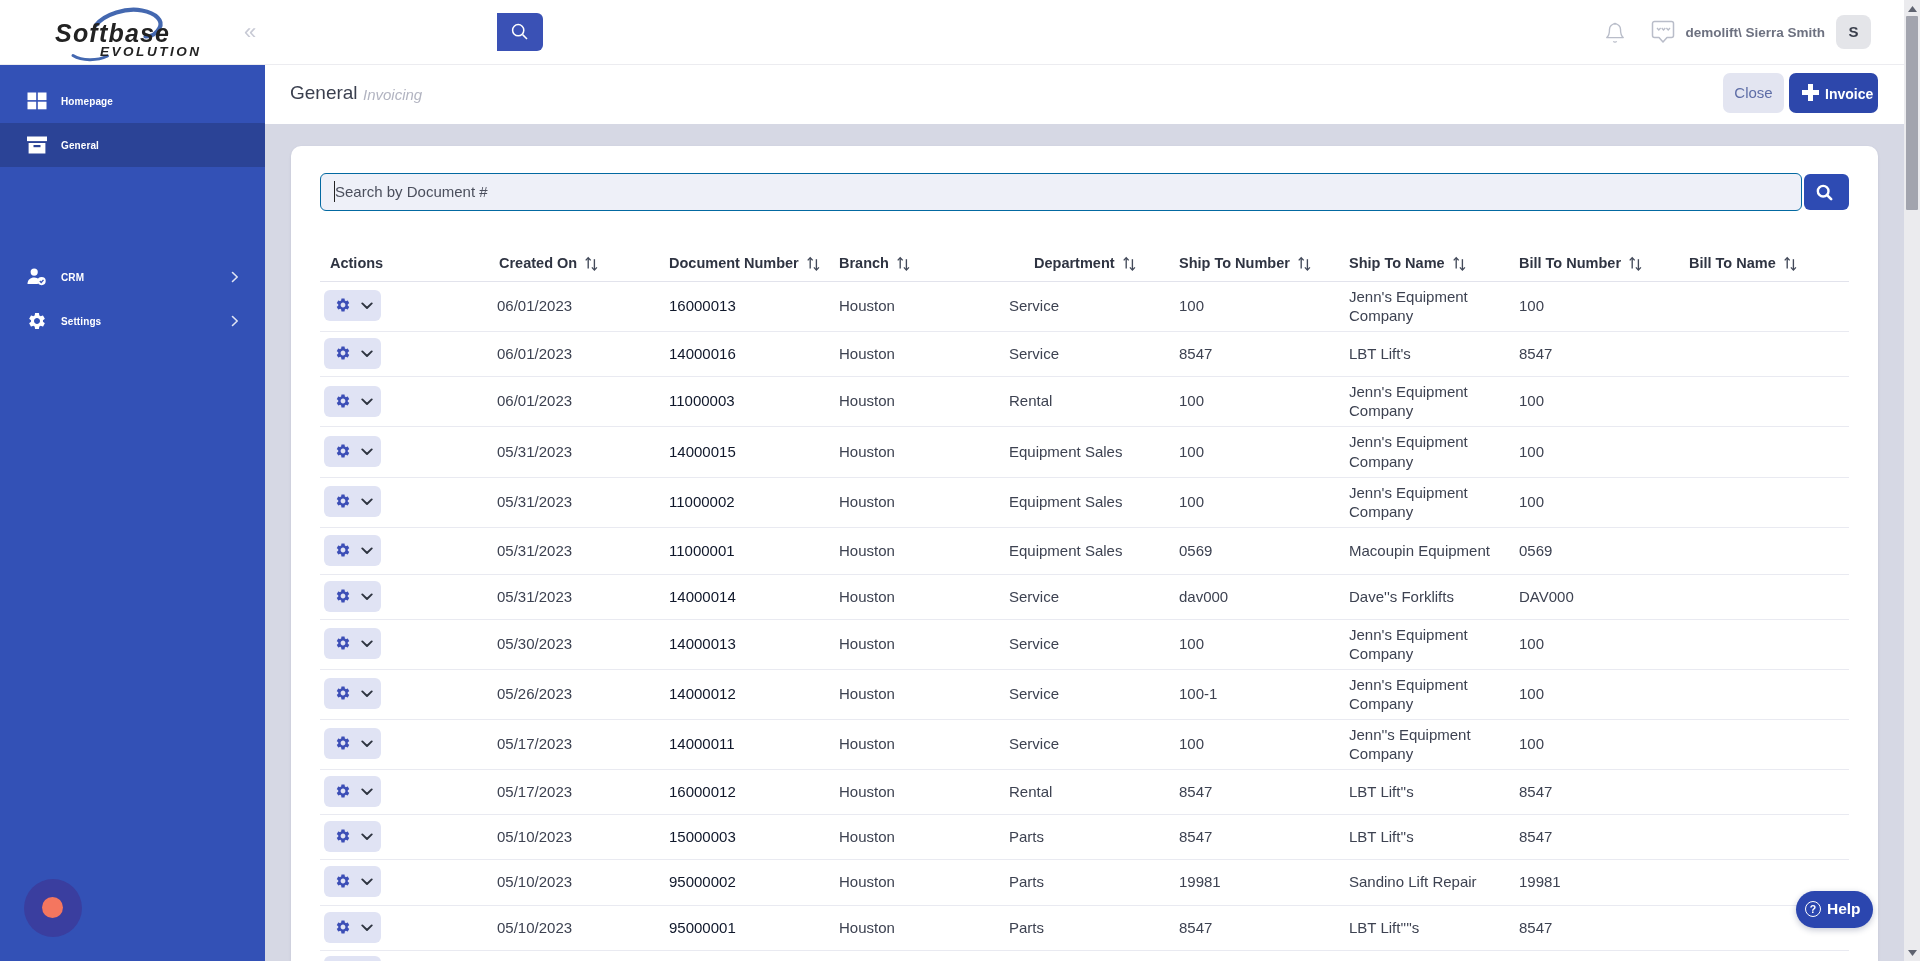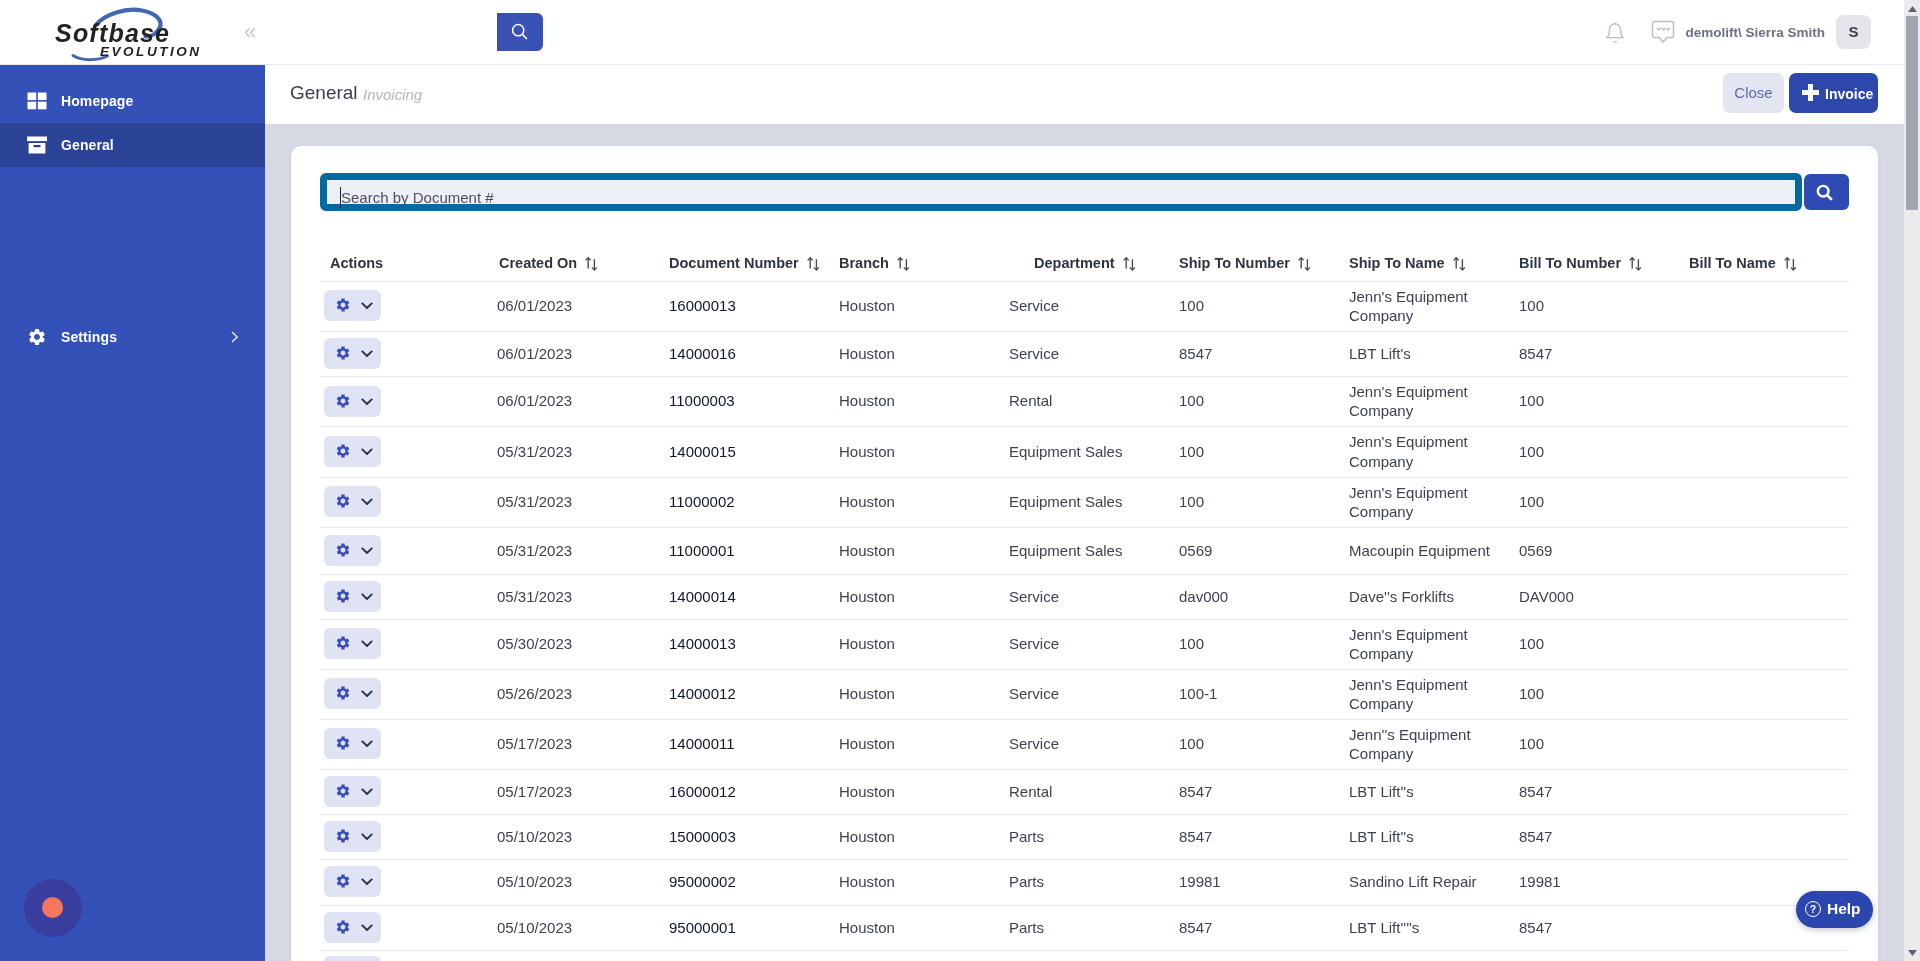--- a/index.html
+++ b/index.html
@@ -8,32 +8,32 @@
 #topbar { position:absolute; left:0; top:0; width:1920px; height:65px; background:#fff; border-bottom:1px solid #ececf0; z-index:5; }
 #collapse { position:absolute; left:238px; top:19px; font-size:22px; color:#c8cad5; }
 #tsearch { position:absolute; left:291px; top:13px; width:206px; height:38px; border:1px solid #cfd1da; border-right:none; border-radius:6px 0 0 6px; background:#fff; }
 #tsearch span { position:absolute; left:14px; top:9px; font-size:15px; color:#70747f; }
 #tsearchbtn { position:absolute; left:497px; top:13px; width:46px; height:38px; background:#3a51b5; border-radius:0 6px 6px 0; }
 
 #sidebar { position:absolute; left:0; top:65px; width:265px; height:896px; background:#3351b6; z-index:4; }
 .mi { position:absolute; left:0; width:265px; height:44px; }
 .mi.active { background:#2b4396; }
 .mi .ic { position:absolute; left:27px; top:50%; transform:translateY(-50%); }
-.mi span { position:absolute; left:61px; top:50%; transform:translateY(-50%); color:#fff; font-size:14px; font-weight:600; letter-spacing:.1px; }
+.mi span { position:absolute; left:61px; top:50%; transform:translateY(-50%); color:#fff; font-size:10px; font-weight:600; letter-spacing:.1px; }
 .mi .chev { position:absolute; right:26px; top:16px; }
 
 #pghead { position:absolute; left:265px; top:65px; width:1655px; height:59px; background:#fff; z-index:3; }
 #pgtitle { position:absolute; left:25px; top:17px; font-size:19px; color:#3a3f4e; font-weight:500; }
 #pgtab { position:absolute; left:98px; top:21px; font-size:15px; color:#b2b4c1;font-style:italic; }
 #closebtn { position:absolute; left:1458px; top:8px; width:61px; height:40px; background:#e3e5f1; border-radius:7px; text-align:center; line-height:40px; font-size:15px; color:#5e6da6; }
 #invbtn { position:absolute; left:1524px; top:8px; width:89px; height:40px; background:#2d47ab; border-radius:7px; color:#fff; }
 
 #content { position:absolute; left:265px; top:124px; width:1655px; height:837px; background:#d6d8e4; z-index:2; }
 #card { position:absolute; left:291px; top:146px; width:1587px; height:815px; background:#fff; border-radius:10px 10px 0 0; box-shadow:0 1px 3px rgba(40,50,100,.10); z-index:3; }
-#dsearch { position:absolute; left:320px; top:173px; width:1482px; height:38px; background:#eef0f8; border:7px solid #0369a1; border-radius:6px; z-index:4; }
+#dsearch { position:absolute; left:320px; top:173px; width:1482px; height:38px; background:#eef0f8; border:1px solid #0369a1; border-radius:6px; z-index:4; }
 #dsearch span { position:absolute; left:14px; top:9px; font-size:15px; color:#4b4f5d; }
 #dsearch i { position:absolute; left:12.5px; top:7px; width:1px; height:21px; background:#222; }
 #dsearchbtn { position:absolute; left:1804px; top:174px; width:45px; height:36px; background:#2e4bb3; border-radius:6px; z-index:4; }
 .th { position:absolute; top:245px; height:36px; font-size:14.5px; font-weight:700; color:#2f3442; display:flex; align-items:center; z-index:4; }
 .sorti { margin-left:8px; }
 .hborder { position:absolute; left:320px; top:281px; width:1529px; height:1px; background:#e2e3ec; z-index:4; }
 .rborder { position:absolute; left:320px; width:1529px; height:1px; background:#e9eaf1; z-index:4; }
 .c { position:absolute; display:flex; align-items:center; font-size:15px; color:#3d4251; line-height:19.5px; z-index:4; }
 .lnk { color:#0f172a; }
 .gbtn { position:absolute; width:57px; height:31px; background:#e0e3f4; border-radius:6px; z-index:4; }
@@ -97,21 +97,33 @@
       <span>Homepage</span>
     </div>
 <div class="mi active" style="top:58px">
   <svg class="ic" width="20" height="18" viewBox="0 0 20 18">
     <rect x="0" y="0.5" width="20" height="4.6" fill="#fff"></rect>
     <rect x="1.6" y="7" width="16.8" height="10.5" fill="#fff"></rect>
     <rect x="6.5" y="9" width="7" height="2.2" fill="#2b4396"></rect>
   </svg>
       <span>General</span>
     </div>
-<div class="mi" style="top:250px">
+<div class="mi" style="top:190px">
+  <svg class="ic" width="20" height="19" viewBox="0 0 20 19">
+    <circle cx="7.2" cy="4.6" r="3.6" fill="#fff"></circle>
+    <path d="M0.5 16.5 c0-4.2 3-6.4 6.7-6.4 c2.3 0 4.3 0.9 5.5 2.5 l-2 4z" fill="#fff"></path>
+    <circle cx="14.6" cy="13.6" r="4.1" fill="#fff"></circle>
+    <path d="M12.8 13.5 l1.4 1.5 2.3-2.7" fill="none" stroke="#3351b6" stroke-width="1.3"></path>
+  </svg>
+      <span>CRM</span>
+  <svg class="chev" width="8" height="12" viewBox="0 0 8 12">
+        <polyline points="1.5,1.5 6.2,6 1.5,10.5" fill="none" stroke="rgba(255,255,255,.85)" stroke-width="1.6" stroke-linecap="round" stroke-linejoin="round"></polyline>
+      </svg>
+    </div>
+<div class="mi" style="top:234px">
   <svg class="ic" width="20" height="20" viewBox="0 0 24 24">
         <path d="M19.14 12.94c.04-.3.06-.61.06-.94 0-.32-.02-.64-.07-.94l2.03-1.58c.18-.14.23-.41.12-.61l-1.92-3.32c-.12-.22-.37-.29-.59-.22l-2.39.96c-.5-.38-1.03-.7-1.62-.94l-.36-2.54c-.04-.24-.24-.41-.48-.41h-3.84c-.24 0-.43.17-.47.41l-.36 2.54c-.59.24-1.13.57-1.62.94l-2.39-.96c-.22-.08-.47 0-.59.22L2.74 8.87c-.12.21-.08.47.12.61l2.03 1.58c-.05.3-.09.63-.09.94s.02.64.07.94l-2.03 1.58c-.18.14-.23.41-.12.61l1.92 3.32c.12.22.37.29.59.22l2.39-.96c.5.38 1.03.7 1.62.94l.36 2.54c.05.24.24.41.48.41h3.84c.24 0 .44-.17.47-.41l.36-2.54c.59-.24 1.13-.56 1.62-.94l2.39.96c.22.08.47 0 .59-.22l1.92-3.32c.12-.22.07-.47-.12-.61l-2.01-1.58zM12 15.6c-1.98 0-3.6-1.62-3.6-3.6s1.62-3.6 3.6-3.6 3.6 1.62 3.6 3.6-1.62 3.6-3.6 3.6z" fill="#fff"></path>
       </svg>
       <span>Settings</span>
   <svg class="chev" width="8" height="12" viewBox="0 0 8 12">
         <polyline points="1.5,1.5 6.2,6 1.5,10.5" fill="none" stroke="rgba(255,255,255,.85)" stroke-width="1.6" stroke-linecap="round" stroke-linejoin="round"></polyline>
       </svg>
     </div>
 
 </div>

